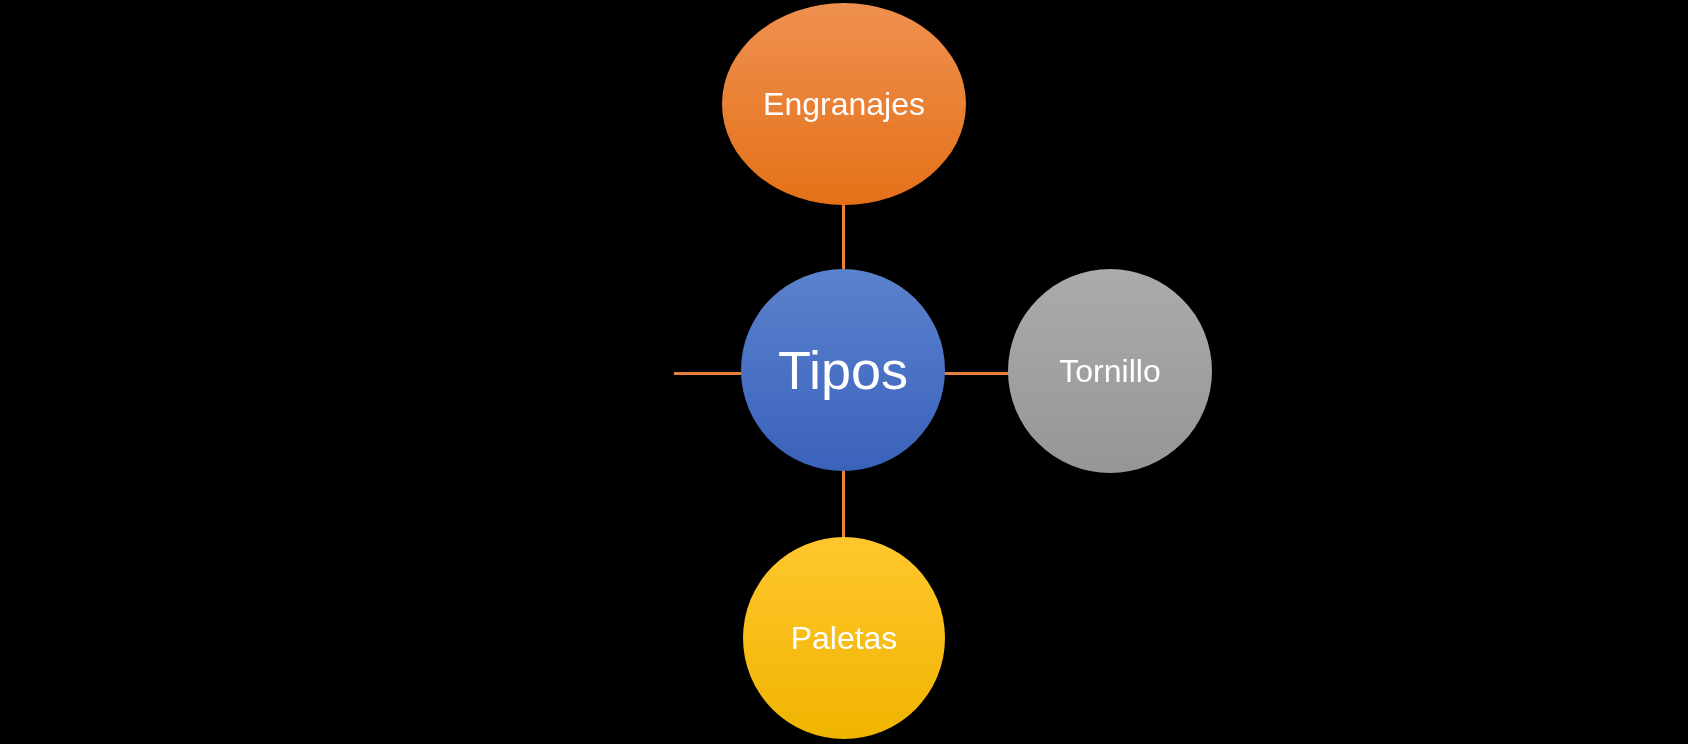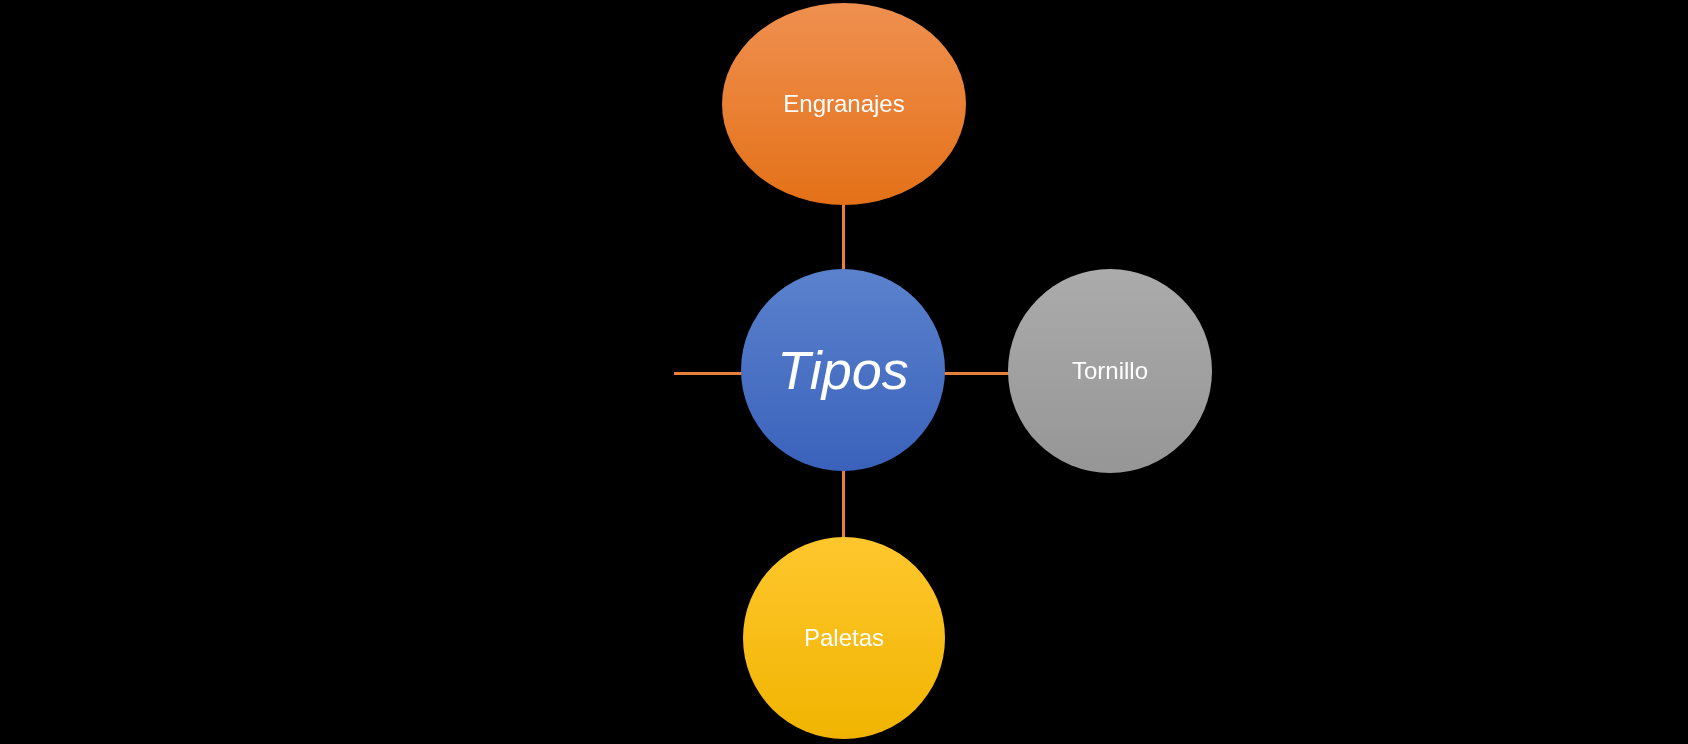--- a/index.html
+++ b/index.html
@@ -16,26 +16,26 @@
   .node {
     position: absolute;
     z-index: 2;
     border-radius: 50%;
     display: flex;
     align-items: center;
     justify-content: center;
     color: #fff;
   }
   .node .label {
-    font-size: 24px;
+    font-size: 32px;
     font-weight: 400;
     white-space: nowrap;
     text-align: center;
   }
-  .node-center .label { font-size: 54px; font-style: italic; }
+  .node-center .label { font-size: 54px; }
   .node-top    { left: 722px;  top: 3px;   width: 244px; height: 202px; }
   .node-left   { left: 475px;  top: 272px; width: 203px; height: 202px; }
   .node-center { left: 741px;  top: 269px; width: 204px; height: 202px; }
   .node-right  { left: 1008px; top: 269px; width: 204px; height: 204px; }
   .node-bottom { left: 743px;  top: 537px; width: 202px; height: 202px; }
   .conn-top    { left: 842px; top: 200px; width: 3px;  height: 74px; }
   .conn-bottom { left: 842px; top: 466px; width: 3px;  height: 76px; }
   .conn-left   { left: 674px; top: 372px; width: 70px; height: 3px; }
   .conn-right  { left: 942px; top: 372px; width: 70px; height: 3px; }
 </style>

